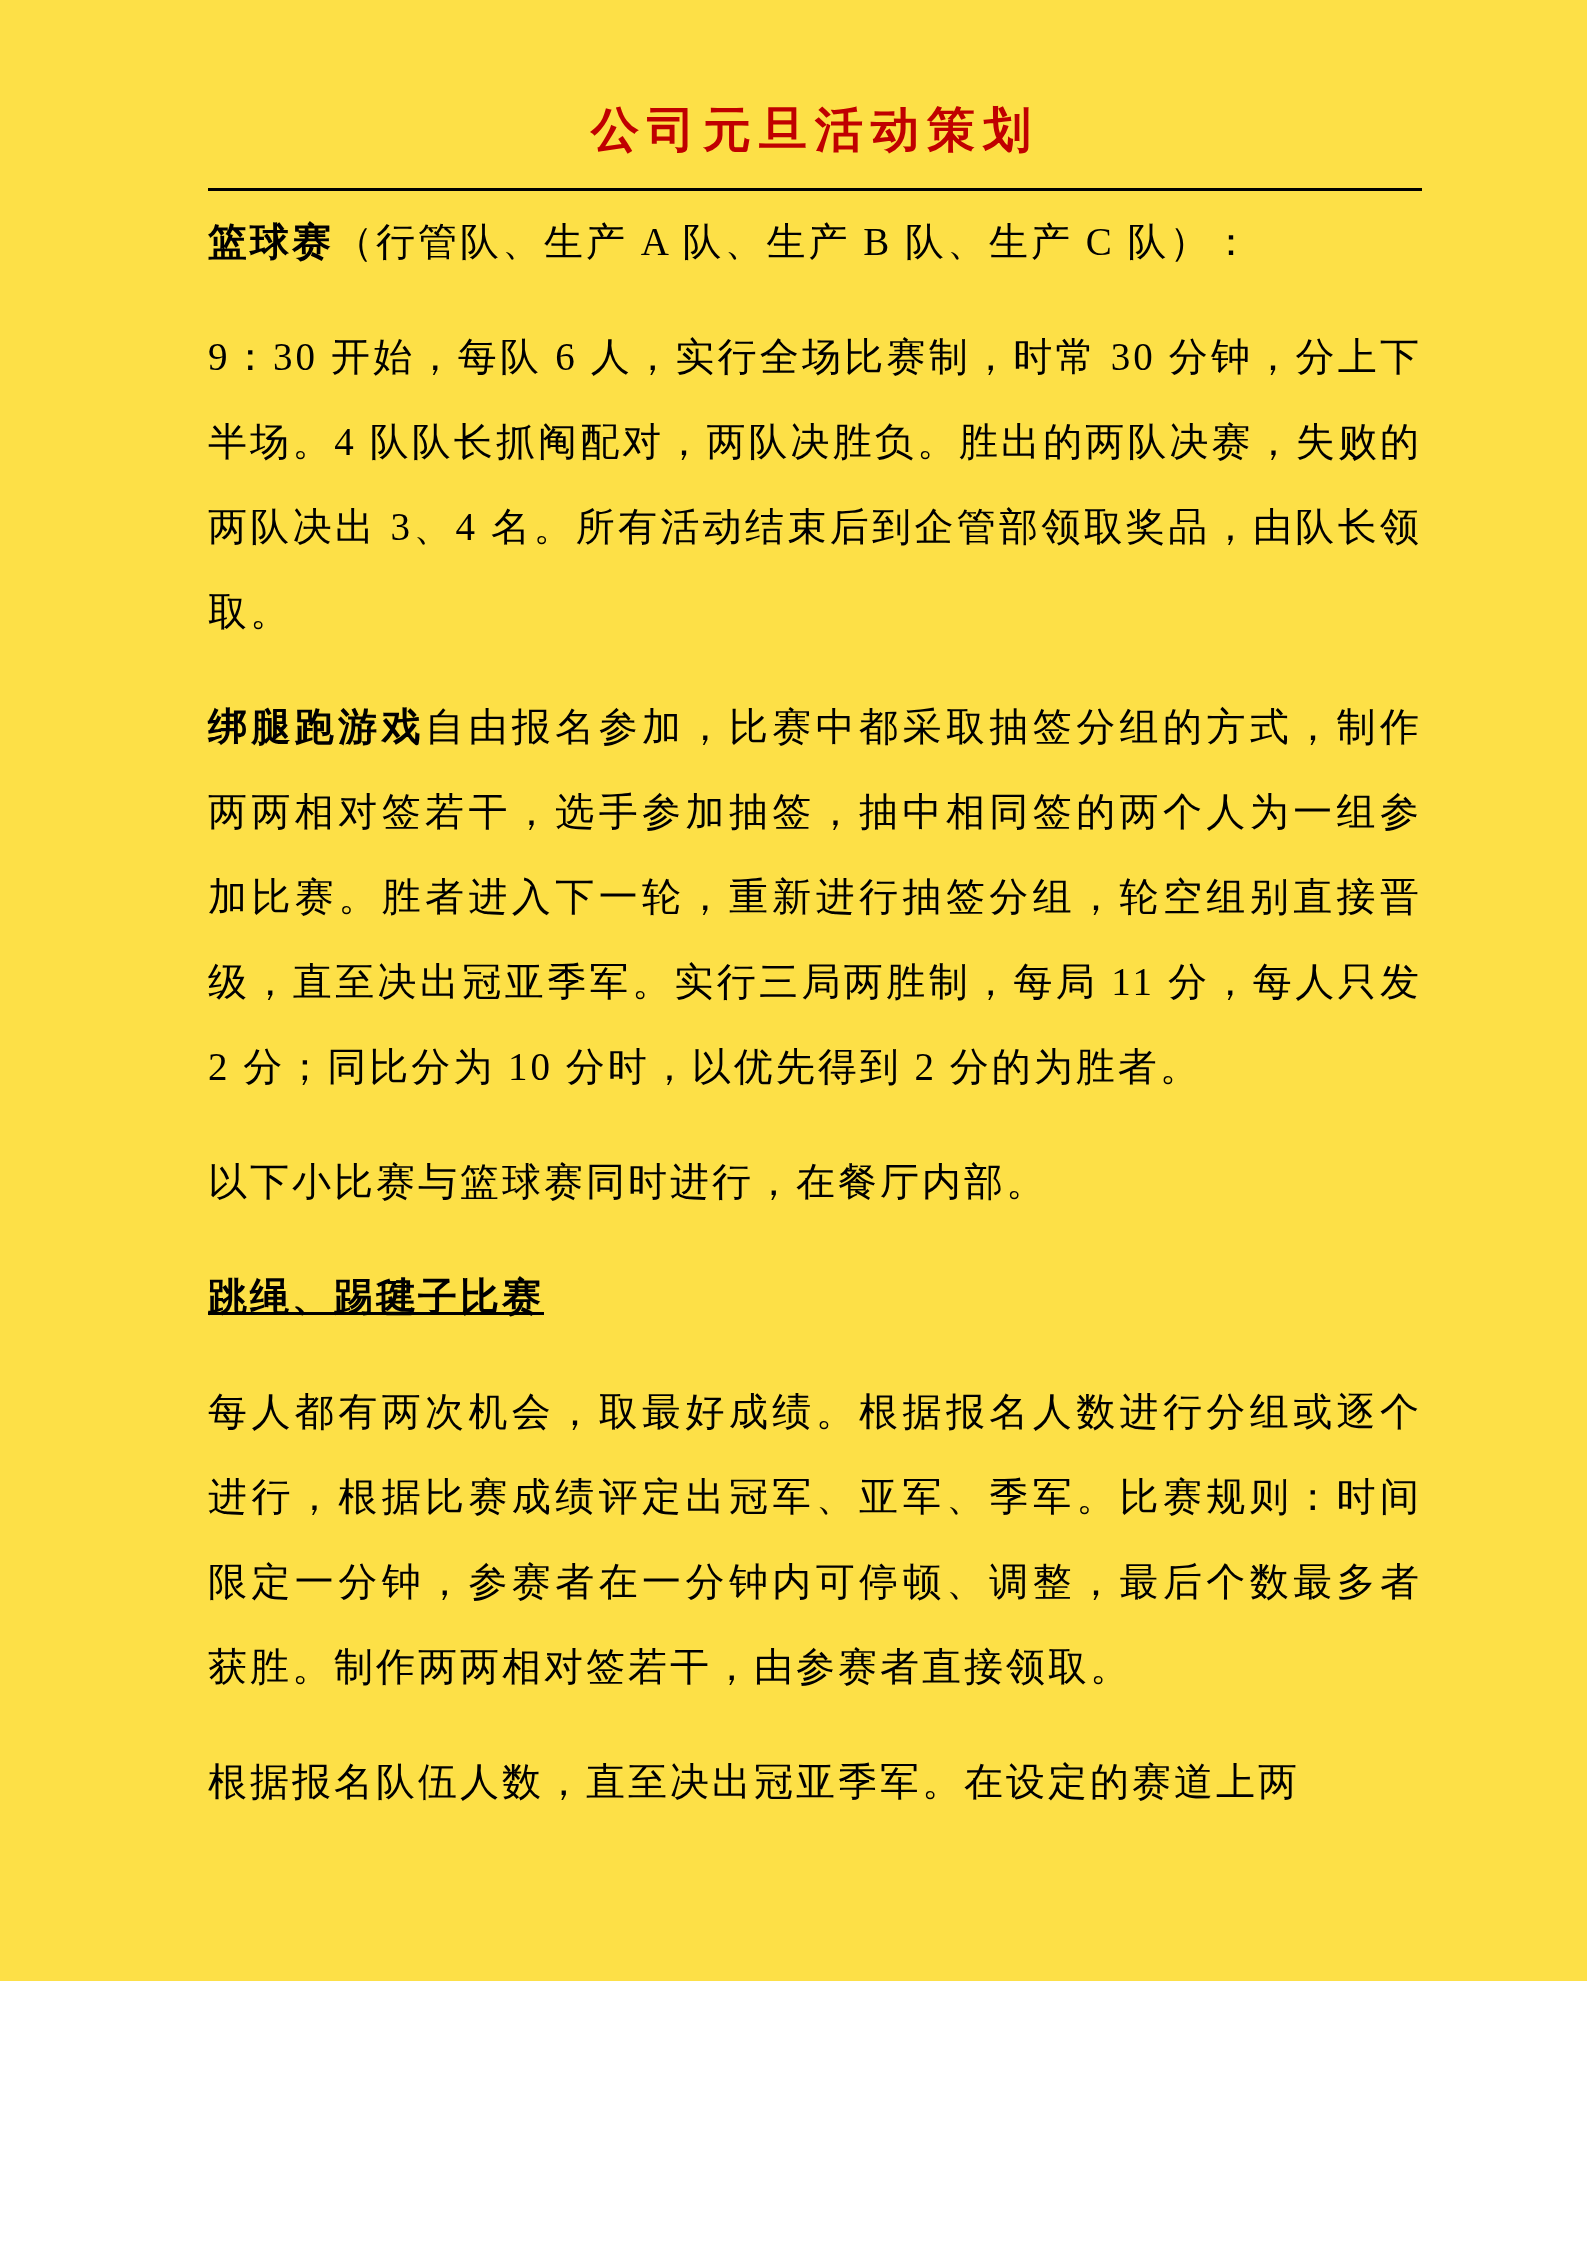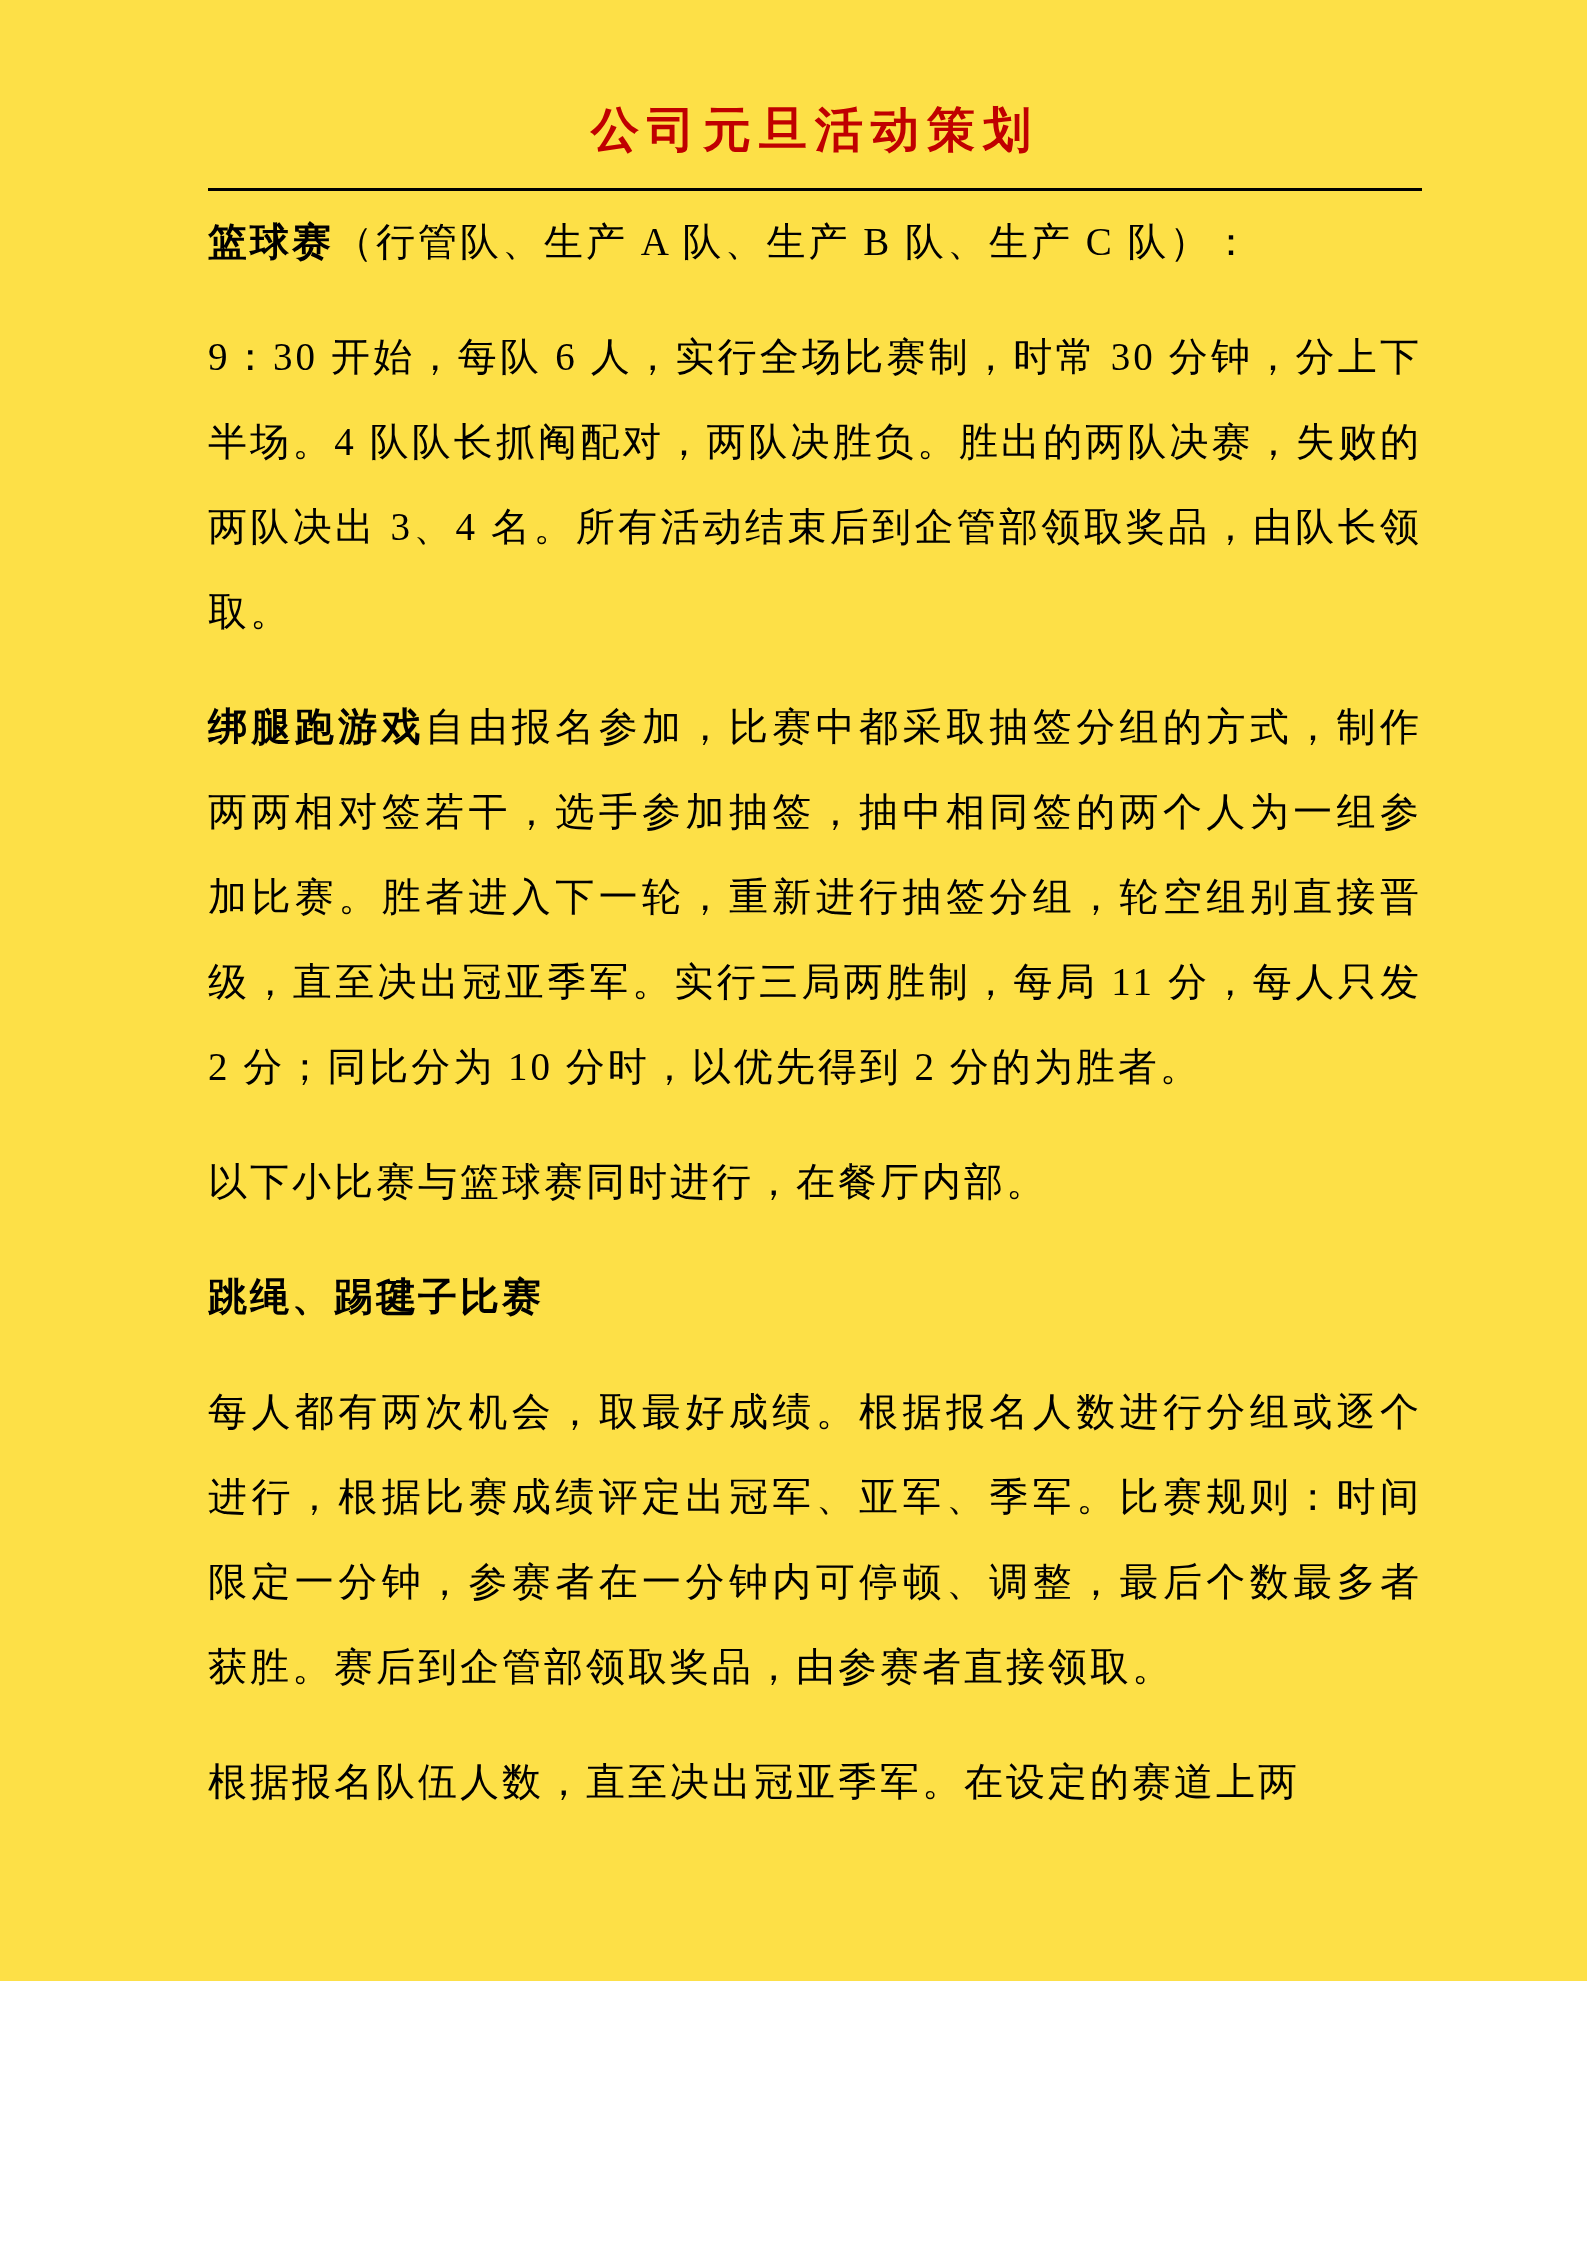--- a/index.html
+++ b/index.html
@@ -40,20 +40,21 @@
   }
   .para.first { margin-top: 8px; }
   .para .lead { font-weight: 700; }
   .para.bold { font-weight: 400; }
   .heading {
     margin: 30px 0 0 0;
     font-size: 39px;
     line-height: 85px;
     letter-spacing: 3px;
     font-weight: 700;
+    text-decoration: underline;
   }
   .watermark {
     position: absolute;
     top: 2158px;
     right: 28px;
     font-family: "Liberation Sans", sans-serif;
     font-weight: 700;
     font-size: 44px;
     line-height: 52px;
     letter-spacing: 2px;
@@ -77,21 +78,21 @@
     <p class="para first"><span class="lead">篮球赛</span><span>（行管队、生产 A 队、生产 B 队、生产 C 队）：</span></p>
 
     <p class="para">9：30 开始，每队 6 人，实行全场比赛制，时常 30 分钟，分上下半场。4 队队长抓阄配对，两队决胜负。胜出的两队决赛，失败的两队决出 3、4 名。所有活动结束后到企管部领取奖品，由队长领取。</p>
 
     <p class="para"><span class="lead">绑腿跑游戏</span><span>自由报名参加，比赛中都采取抽签分组的方式，制作两两相对签若干，选手参加抽签，抽中相同签的两个人为一组参加比赛。胜者进入下一轮，重新进行抽签分组，轮空组别直接晋级，直至决出冠亚季军。实行三局两胜制，每局 11 分，每人只发 2 分；同比分为 10 分时，以优先得到 2 分的为胜者。</span></p>
 
     <p class="para bold">以下小比赛与篮球赛同时进行，在餐厅内部。</p>
 
     <h2 class="heading">跳绳、踢毽子比赛</h2>
 
-    <p class="para">每人都有两次机会，取最好成绩。根据报名人数进行分组或逐个进行，根据比赛成绩评定出冠军、亚军、季军。比赛规则：时间限定一分钟，参赛者在一分钟内可停顿、调整，最后个数最多者获胜。赛后到企管部领取奖品，由参赛者直接领取。</p>
+    <p class="para">每人都有两次机会，取最好成绩。根据报名人数进行分组或逐个进行，根据比赛成绩评定出冠军、亚军、季军。比赛规则：时间限定一分钟，参赛者在一分钟内可停顿、调整，最后个数最多者获胜。制作两两相对签若干，由参赛者直接领取。</p>
 
 
     <p class="para">根据报名队伍人数，直至决出冠亚季军。在设定的赛道上两</p>
 
   </div>
 
   <div class="watermark">
     <span>头条@Excel技巧精选</span>
     <div class="stripes"></div>
   </div>

